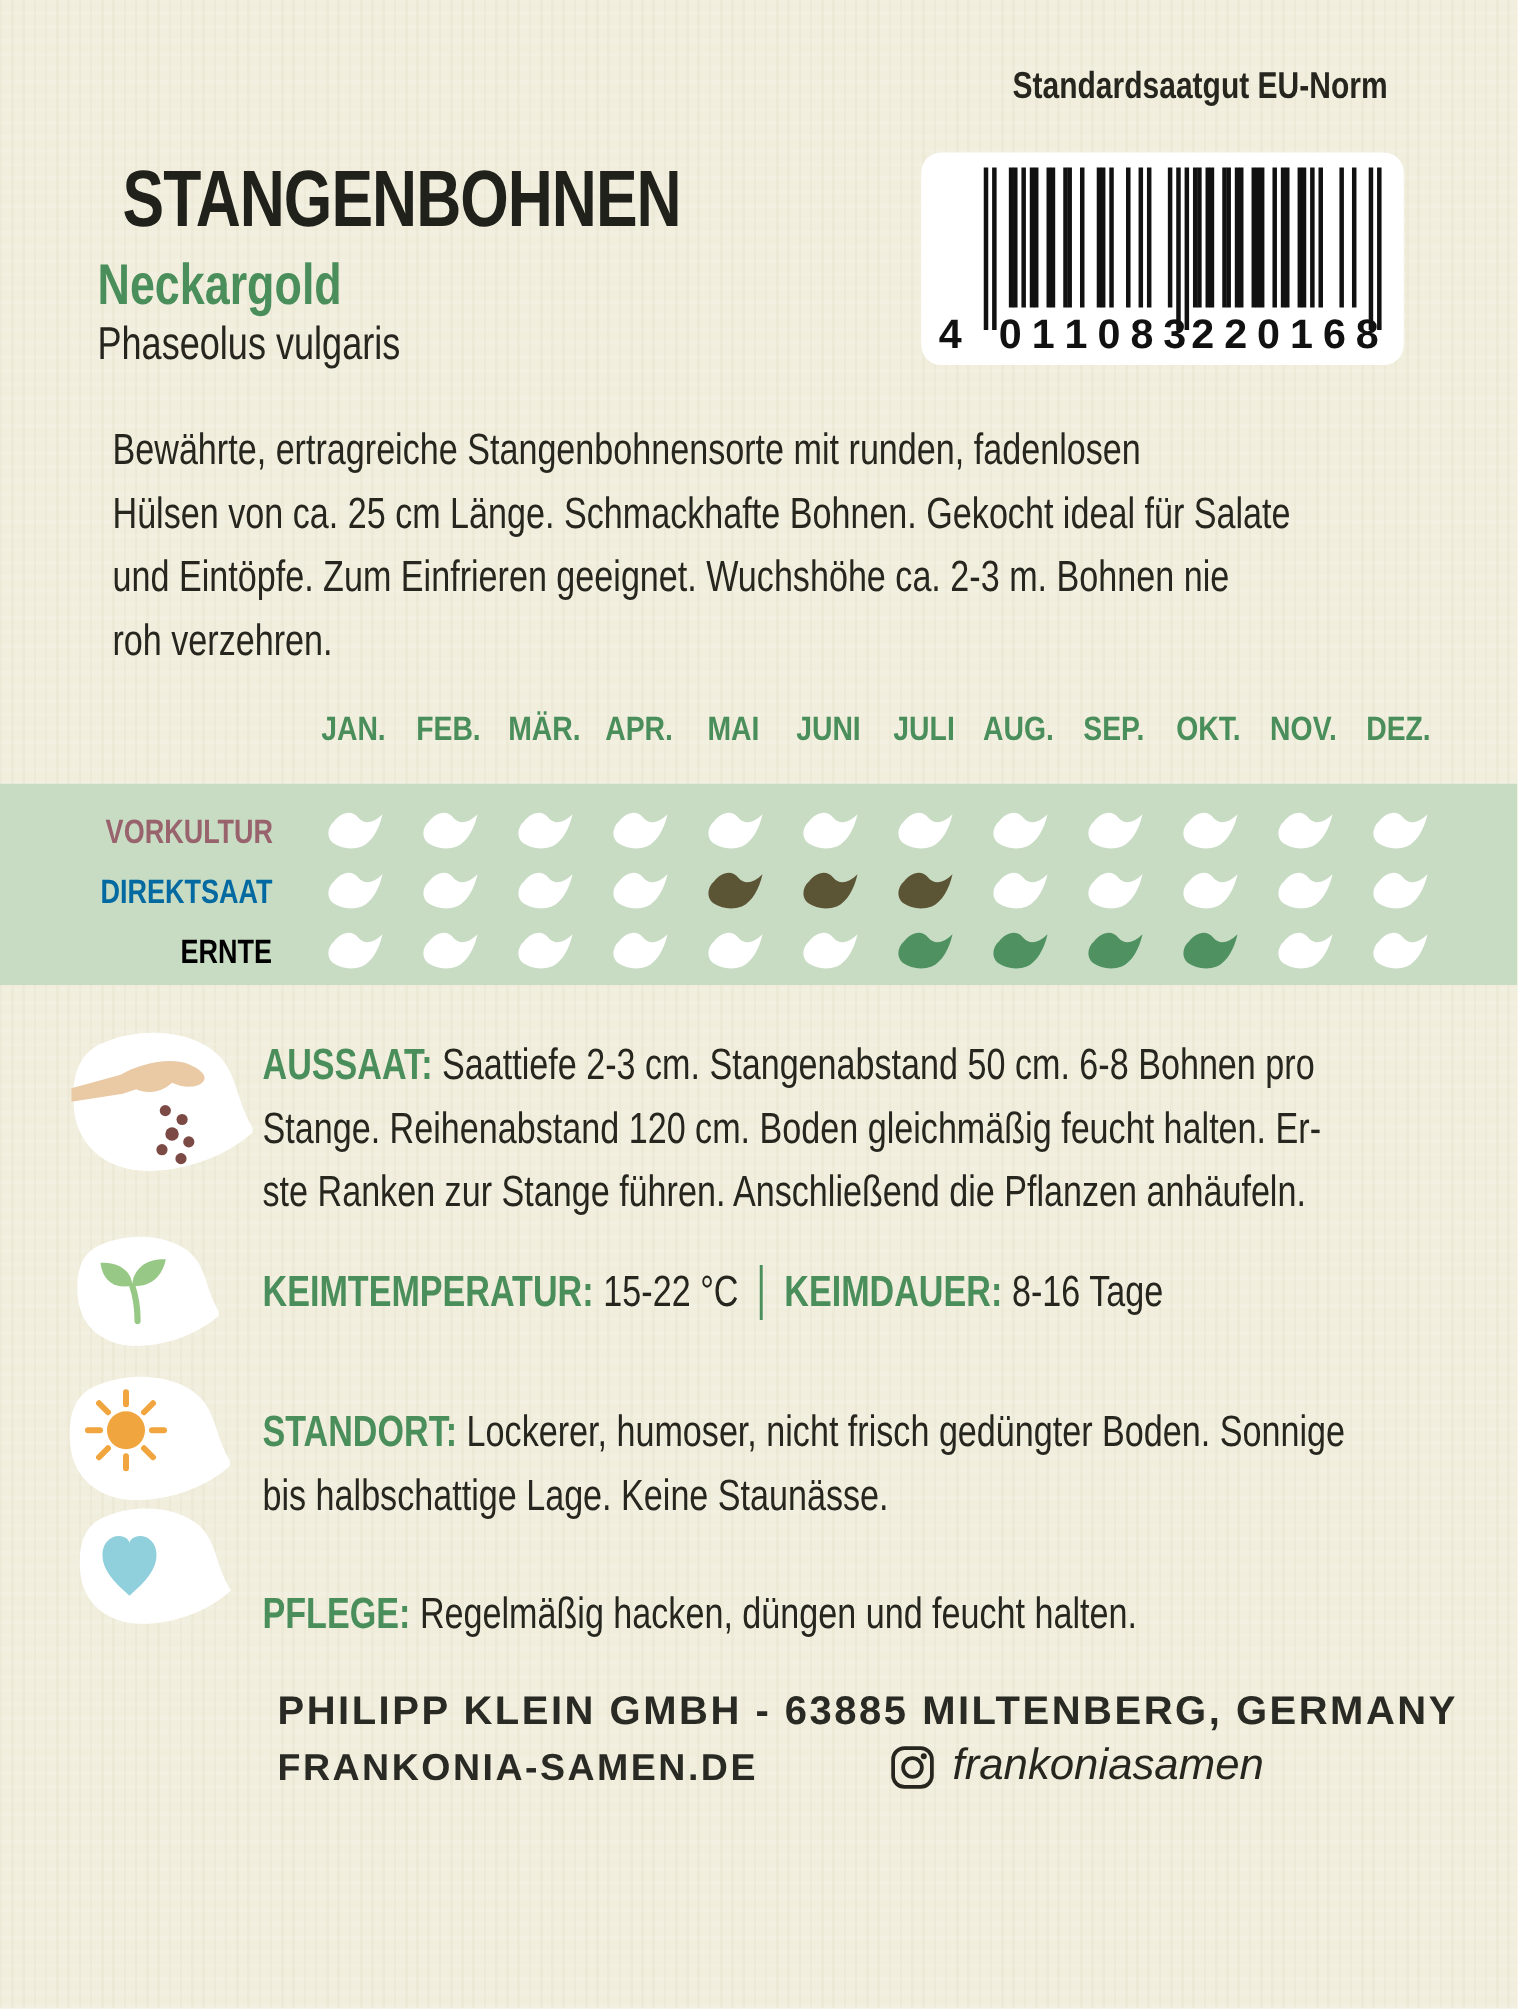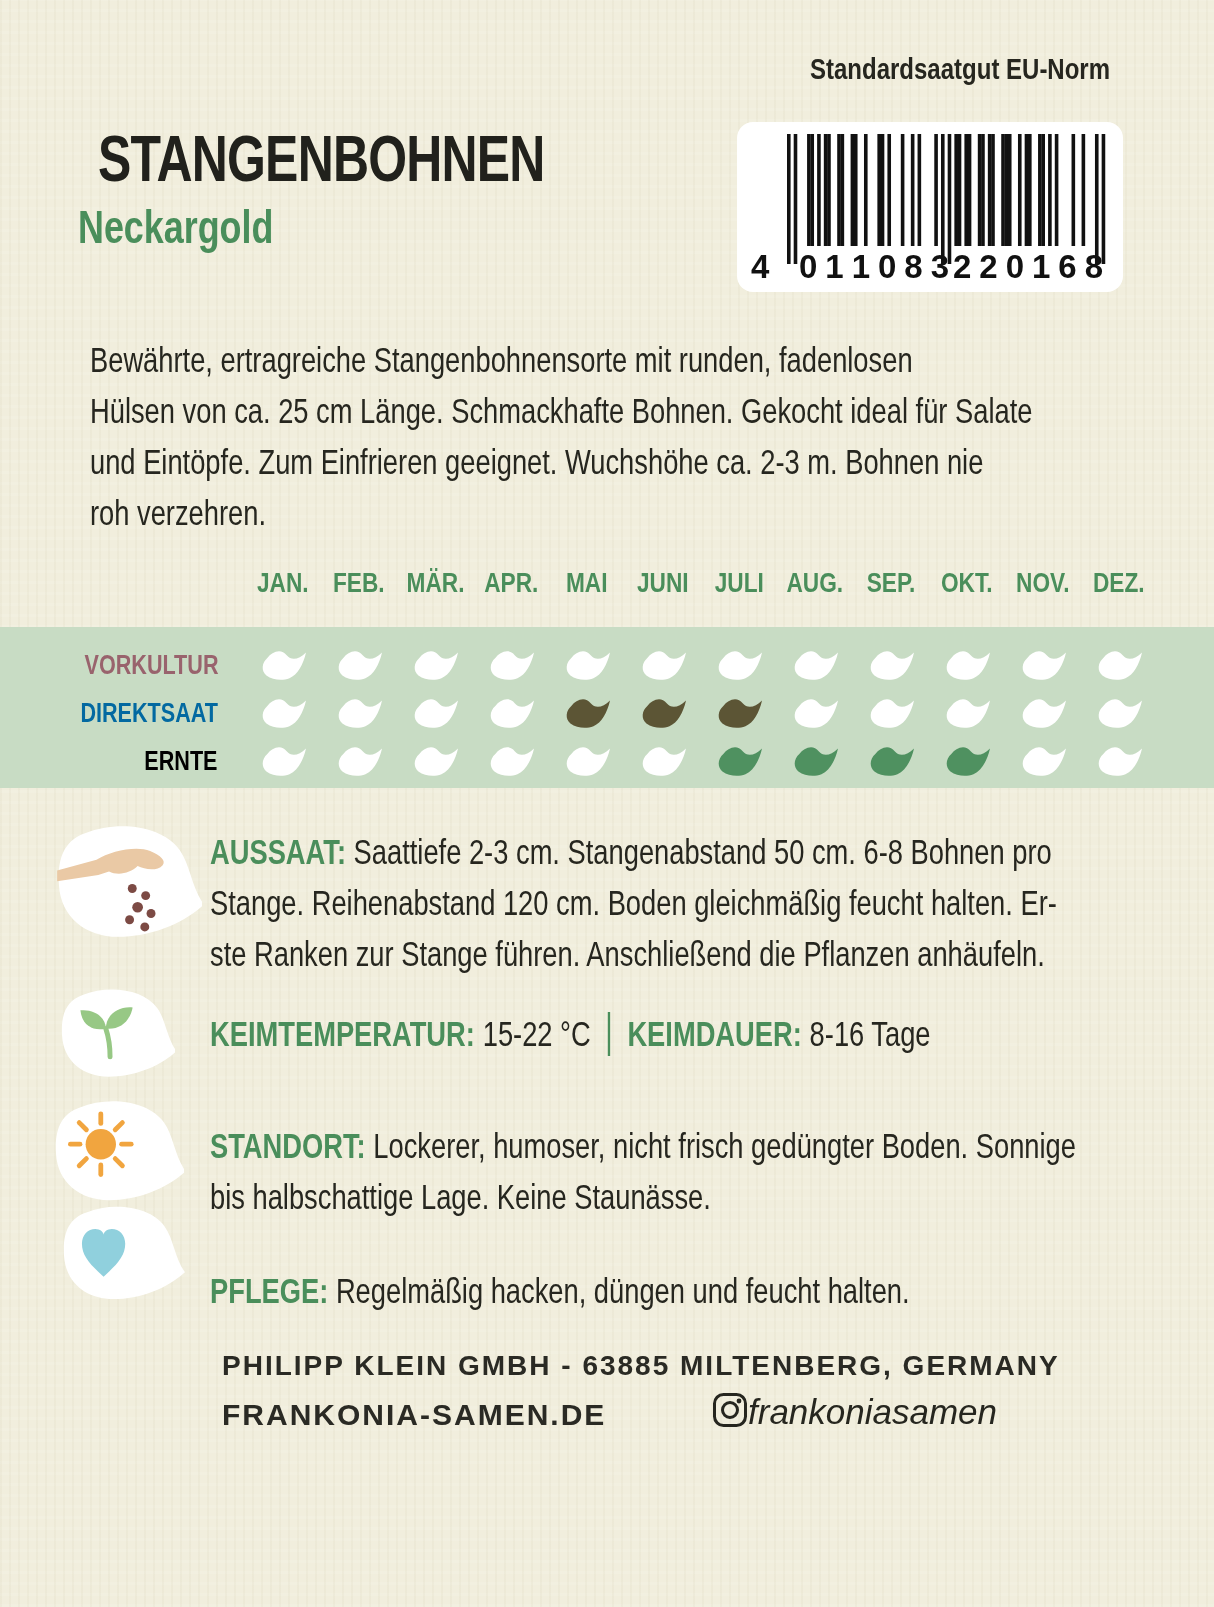--- a/index.html
+++ b/index.html
@@ -43,23 +43,23 @@
   .section-text { position:absolute; left:210px; width:930px; font-size:35px; line-height:51px; }
   .sec-label { font-weight:700; color:#4a8e5b; }
   .sec-body  { white-space:pre-line; }
   .keim-row  { position:absolute; left:210px; top:1012px; width:930px; font-size:35px; }
   .keim-flex { display:flex; align-items:center; }
   .keim-divider { width:3px; height:44px; background:#4a8e5b; margin:0 22px; }
   .keim-val { margin-left:10px; }
 
   .icon-blob { position:absolute; }
 
-  .footer-line1 { position:absolute; left:222px; top:1350px; font-size:28px; font-weight:700; letter-spacing:2px; color:#2a2a24; }
+  .footer-line1 { position:absolute; left:222px; top:1350px; font-size:32px; font-weight:700; letter-spacing:2px; color:#2a2a24; }
   .footer-site  { position:absolute; left:222px; top:1398px; font-size:30px; font-weight:700; letter-spacing:2px; color:#2a2a24; }
-  .footer-ig    { position:absolute; left:712px; top:1392px; display:flex; align-items:flex-start; }
+  .footer-ig    { position:absolute; left:712px; top:1392px; display:flex; align-items:flex-end; gap:14px; }
   .footer-handle { font-size:35px; font-style:italic; font-weight:500; color:#26261f; }
 </style>
 </head>
 <body>
 
 <div class="page">
 
   <div class="standard-label">
     <span class="condr">Standardsaatgut EU-Norm</span>
   </div>
@@ -128,20 +128,23 @@
         <span>8</span>
       </span>
   </div>
 
   <h1 class="title">
       <span class="cond">STANGENBOHNEN</span>
     </h1>
   <h2 class="variety">
       <span class="cond">Neckargold</span>
     </h2>
+  <div class="botanical">
+      <span class="cond">Phaseolus vulgaris</span>
+    </div>
 
   <p class="description">
       <span class="cond">Bewährte, ertragreiche Stangenbohnensorte mit runden, fadenlosen
 Hülsen von ca. 25 cm Länge. Schmackhafte Bohnen. Gekocht ideal für Salate
 und Eintöpfe. Zum Einfrieren geeignet. Wuchshöhe ca. 2-3 m. Bohnen nie
 roh verzehren.</span>
     </p>
 
   <div class="months-row" id="months-row">
       <div class="mcell"><span class="condc">JAN.</span></div>

